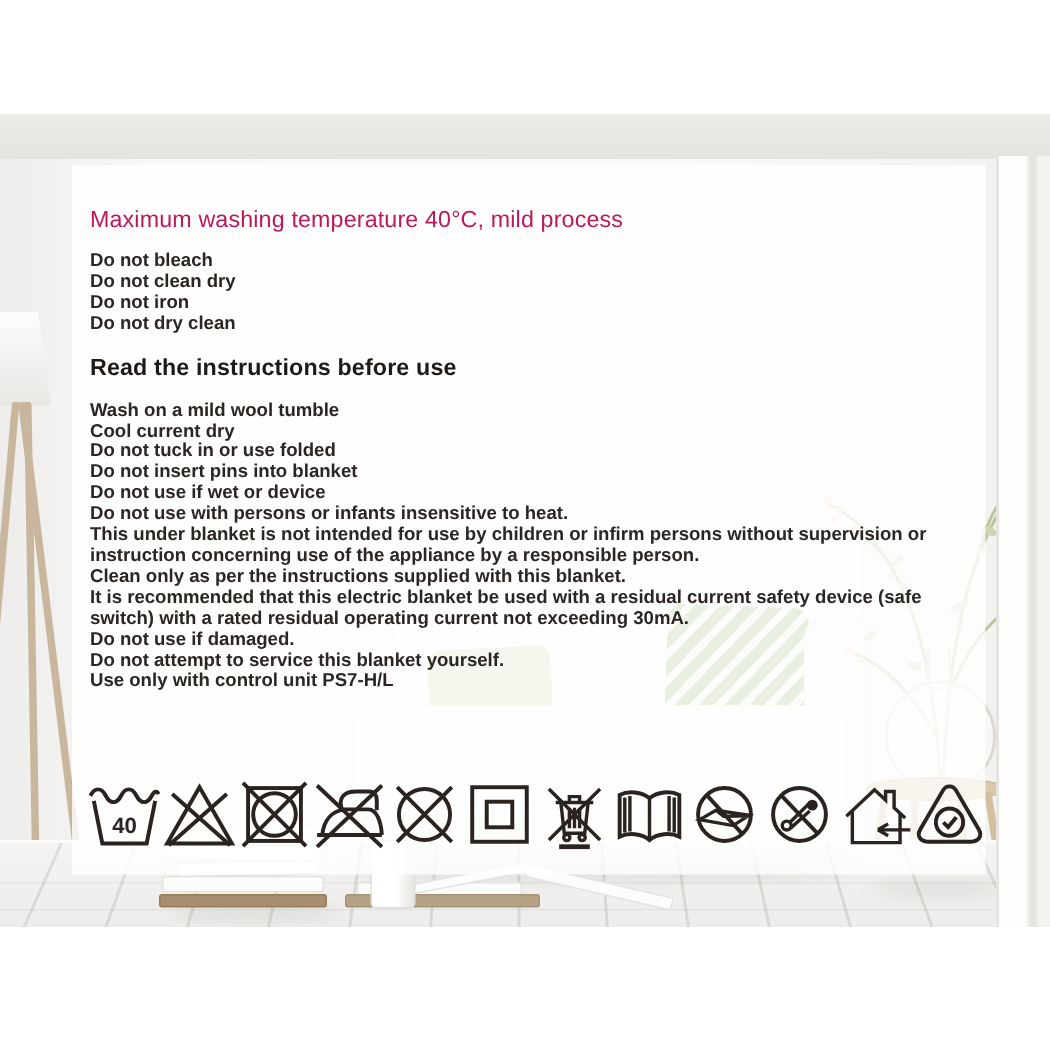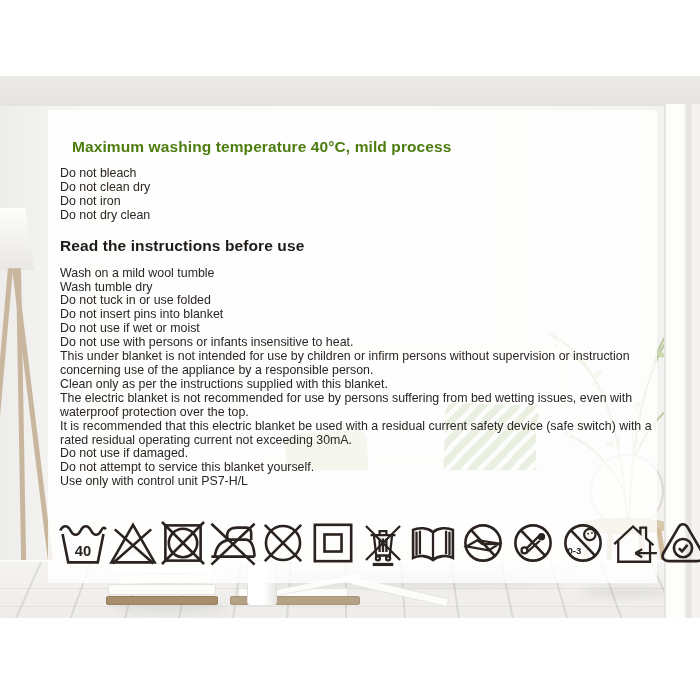--- a/index.html
+++ b/index.html
@@ -59,23 +59,23 @@
   .door{position:absolute;left:664px;top:28px;width:36px;height:514px;
     background:linear-gradient(90deg,#fdfdfc 0 52%,#e6e4e1 62% 72%,#f4f3f0 78% 100%);
     border-left:2px solid #e6e4e0;}
 
   
   .overlay{position:absolute;left:48px;top:110px;width:609px;height:473px;
     background:rgba(255,255,255,.80);}
 
   
   .content{position:absolute;left:60px;top:138px;width:596px;z-index:10;}
-  .content h1{font-size:15.5px;font-weight:bold;letter-spacing:.1px;color:#4d7c0f;margin:0 0 11px 12px;}
+  .content h1{font-size:15.5px;font-weight:normal;letter-spacing:.1px;color:#be185d;margin:0 0 11px 0;}
   .content h2{font-size:15.5px;font-weight:bold;letter-spacing:.1px;color:#1e1a17;margin:14px 0 12px 0;}
-  .line{font-size:12.4px;line-height:13.9px;color:#2b2623;}
+  .line{font-size:12.4px;line-height:13.9px;color:#2b2623;font-weight:bold;}
 
   
   .symbols{position:absolute;left:58px;top:516px;width:599px;height:54px;z-index:10;
     display:flex;justify-content:space-between;align-items:center;}
   .sym{display:inline-flex;}
   .sym svg{height:50px;width:auto;display:block;}
   .sym .stk{stroke:#2a2320;stroke-width:2.3;fill:none;}
   .sym .thin{stroke:#2a2320;stroke-width:2;fill:none;}
   .sym .fil{fill:#2a2320;stroke:none;}
   .sym text{fill:#2a2320;font-family:"Liberation Sans",sans-serif;font-weight:bold;}
@@ -193,28 +193,27 @@
     <h1>Maximum washing temperature 40°C, mild process</h1>
     <div>
       <div class="line">Do not bleach</div>
       <div class="line">Do not clean dry</div>
       <div class="line">Do not iron</div>
       <div class="line">Do not dry clean</div>
     </div>
     <h2>Read the instructions before use</h2>
     <div>
       <div class="line">Wash on a mild wool tumble</div>
-      <div class="line">Wash tumble dry</div>
+      <div class="line">Cool current dry</div>
       <div class="line">Do not tuck in or use folded</div>
       <div class="line">Do not insert pins into blanket</div>
-      <div class="line">Do not use if wet or moist</div>
+      <div class="line">Do not use if wet or device</div>
       <div class="line">Do not use with persons or infants insensitive to heat.</div>
       <div class="line">This under blanket is not intended for use by children or infirm persons without supervision or instruction concerning use of the appliance by a responsible person.</div>
       <div class="line">Clean only as per the instructions supplied with this blanket.</div>
-      <div class="line">The electric blanket is not recommended for use by persons suffering from bed wetting issues, even with waterproof protection over the top.</div>
       <div class="line">It is recommended that this electric blanket be used with a residual current safety device (safe switch) with a rated residual operating current not exceeding 30mA.</div>
       <div class="line">Do not use if damaged.</div>
       <div class="line">Do not attempt to service this blanket yourself.</div>
       <div class="line">Use only with control unit PS7-H/L</div>
     </div>
   </div>
 
   <div class="symbols">
 
     <span class="sym">
@@ -294,31 +293,20 @@
     <span class="sym">
       <svg viewBox="0 0 44 44">
         <circle class="stk" cx="22" cy="22" r="15.5"></circle>
         <circle class="thin" cx="14.5" cy="28.5" r="2.6"></circle>
         <path class="thin" d="M16.3 26.7 L27.5 15.7 M16.8 30 L28 20"></path>
         <circle class="fil" cx="29.5" cy="16.5" r="3.2"></circle>
         <path class="stk" d="M11 10.5 L33 33.5"></path>
       </svg>
     </span>
 
-    <span class="sym">
-      <svg viewBox="0 0 44 44">
-        <circle class="stk" cx="22" cy="22" r="15.5"></circle>
-        <circle class="thin" cx="28" cy="14.5" r="5" stroke-width="1.8"></circle>
-        <path class="thin" d="M27 9.7 C27.5 7.8 29.5 7.6 30 9" stroke-width="1.2"></path>
-        <circle class="fil" cx="26.5" cy="13.8" r="0.8"></circle>
-        <circle class="fil" cx="29.9" cy="13.2" r="0.8"></circle>
-        <text x="14.5" y="31.5" font-size="8.5" text-anchor="middle">0-3</text>
-        <path class="stk" d="M11 10.5 L33 33.5"></path>
-      </svg>
-    </span>
 
     <span class="sym">
       <svg viewBox="0 0 44 44">
         <path class="thin" d="M5.5 23 L22 7.5 L28.5 13.5 V8.5 H33.5 V18 L40 24"></path>
         <path class="thin" d="M9 20.5 V38.5 H37 V21"></path>
         <path class="thin" d="M43 31 H24 M24 31 L30 27.5 M24 31 L30 34.5"></path>
       </svg>
     </span>
 
     <span class="sym">

